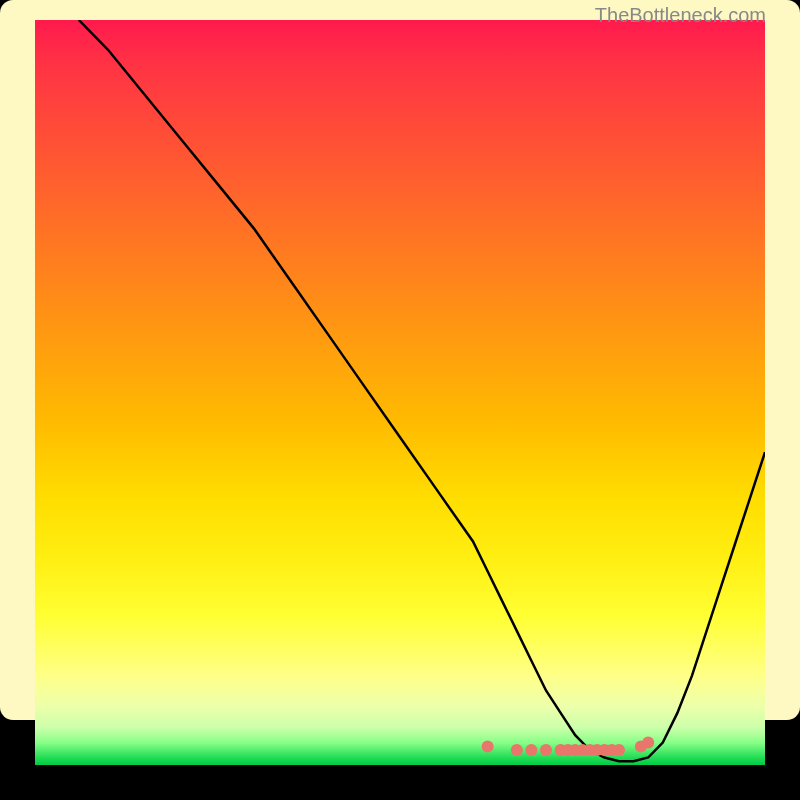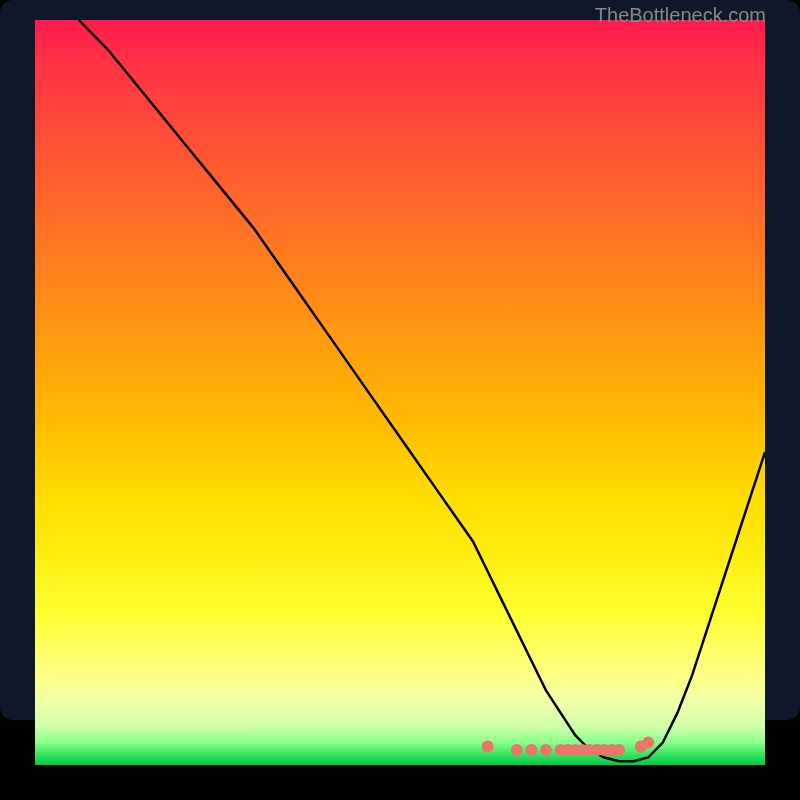--- a/index.html
+++ b/index.html
@@ -7,21 +7,21 @@
     padding: 0;
     background: #000;
     width: 800px;
     height: 800px;
     position: relative;
     font-family: Arial, sans-serif;
   }
   .container {
     width: 800px;
     height: 720px;
-    background: #0f172a;
+    background: #fef9c3;
     position: relative;
     border-radius: 13px;
   }
   .plot-area {
     position: absolute;
     left: 35px;
     top: 20px;
     width: 730px;
     height: 745px;
     background: linear-gradient(to bottom,

